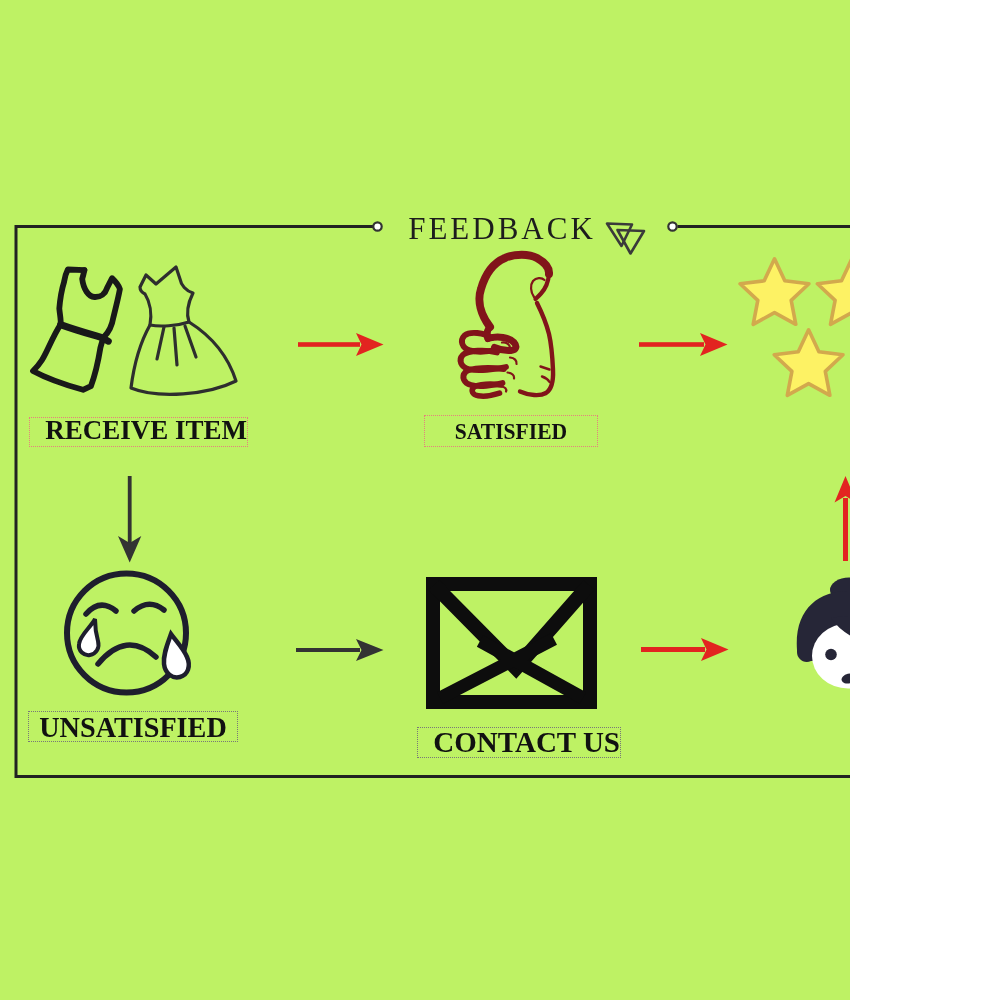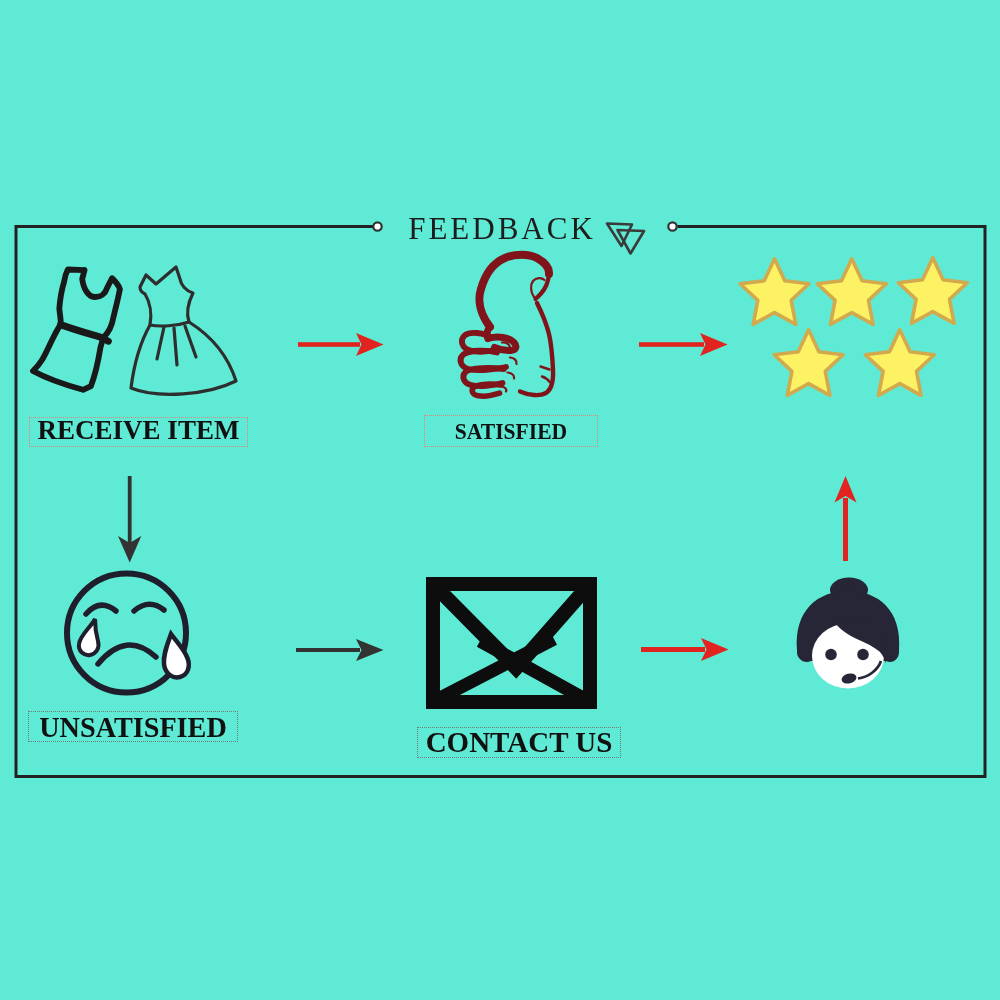--- a/index.html
+++ b/index.html
@@ -1,17 +1,17 @@
 <!DOCTYPE html>
 <html><head>
 <meta charset="utf-8">
 <style>
 html,body{margin:0;padding:0;background:#fff;}
-#page{position:relative;width:1000px;height:1000px;background:#5eead4;overflow:hidden;font-family:"Liberation Serif",serif;}
-.lbl{position:absolute;box-sizing:border-box;text-align:center;font-weight:bold;color:#111;white-space:nowrap;}
+#page{position:relative;width:850px;height:1000px;background:#bef264;overflow:hidden;font-family:"Liberation Serif",serif;}
+.lbl{position:absolute;box-sizing:border-box;text-align:right;font-weight:bold;color:#111;white-space:nowrap;}
 .red{color:#d8231c;}
 .sq{position:absolute;left:50%;top:50%;white-space:nowrap;}
 .bred{border:1px dotted #e4837c;}
 .bgray{border:1px dotted #787878;}
 #svg1{position:absolute;left:0;top:0;}
 </style>
 </head>
 <body>
 <div id="page">
 <svg id="svg1" width="1000" height="1000" viewBox="0 0 1000 1000">

